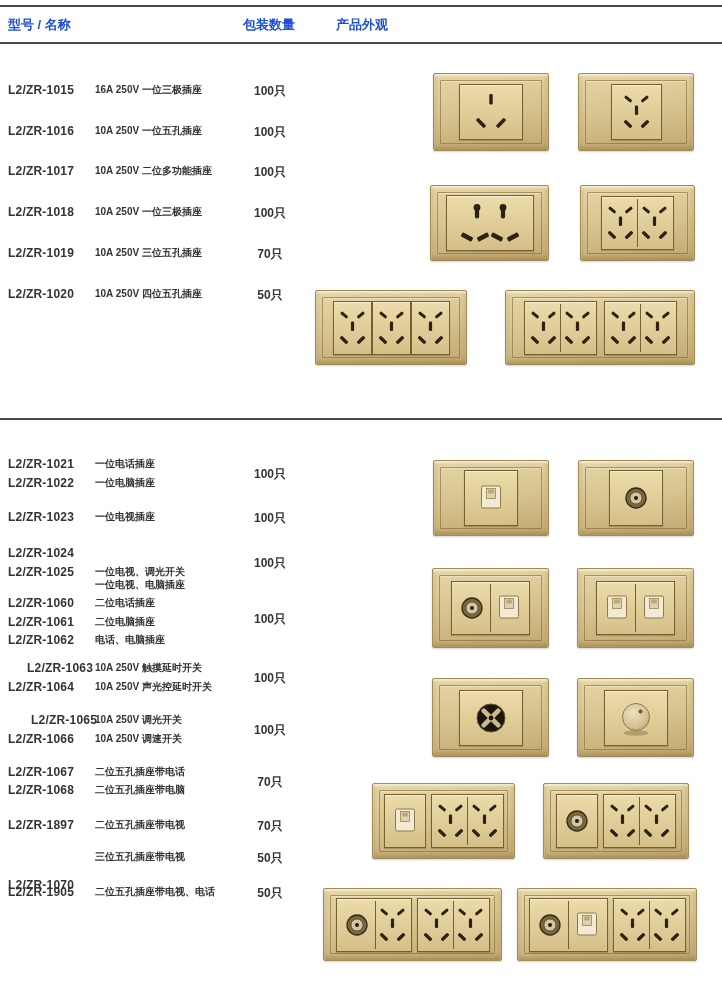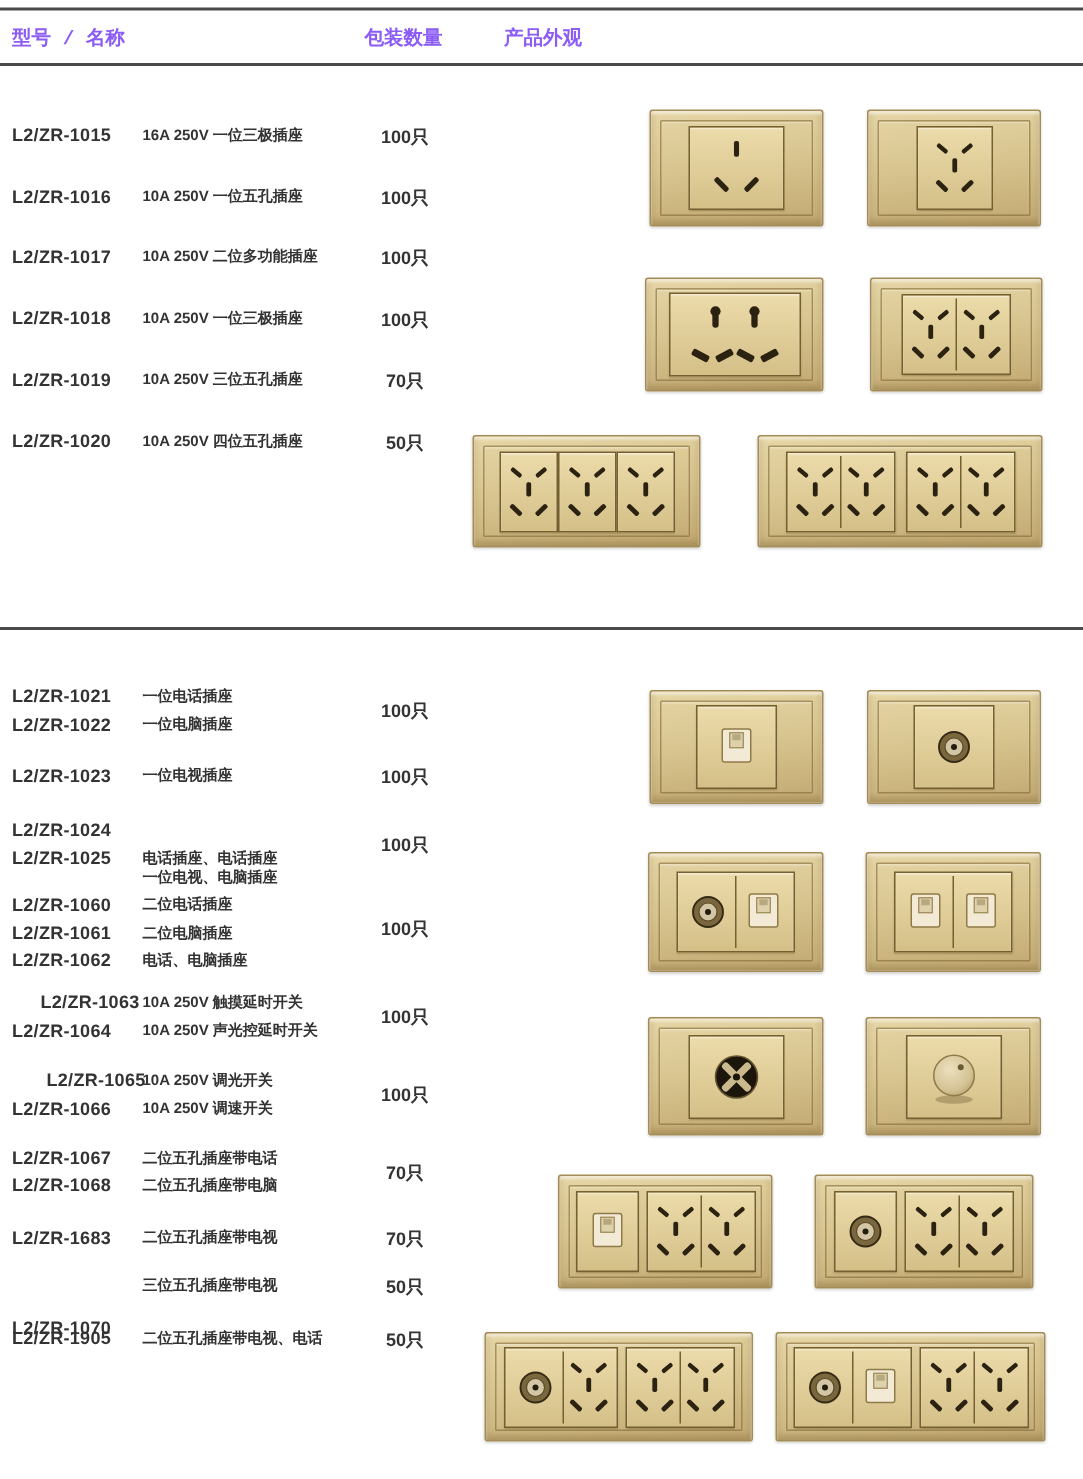--- a/index.html
+++ b/index.html
@@ -2,21 +2,21 @@
 <html><head>
 <meta charset="utf-8">
 <style>
   html,body{margin:0;padding:0;background:#fff;}
   #page{
     position:relative;width:722px;height:986px;background:#ffffff;overflow:hidden;
     font-family:"Liberation Sans",sans-serif;color:#333;
   }
   .hline{position:absolute;left:0;width:722px;background:#4a4a4a;height:2px;}
   .hline.thin{height:1.5px;}
-  .col-head{position:absolute;font-size:13px;font-weight:700;color:#8b5cf6;white-space:nowrap;font-family:Liberation Mono, monospace;}
+  .col-head{position:absolute;font-size:13px;font-weight:700;color:#1d4ed8;white-space:nowrap;}
   .model-code{position:absolute;left:8px;font-size:12px;font-weight:700;color:#333;white-space:nowrap;letter-spacing:.2px;}
   .product-desc{position:absolute;left:95px;font-size:10px;font-weight:700;color:#333;white-space:nowrap;}
   .pack-qty{position:absolute;left:238px;width:64px;text-align:center;font-size:12px;font-weight:700;color:#333;white-space:nowrap;}
   .plate{
     position:absolute;border-radius:2px;
     background:linear-gradient(173deg,#e6d6a6 0%,#d8c590 45%,#c2a871 100%);
     border:1px solid #a38c55;
     box-shadow:inset 0 2px 2px rgba(255,255,255,.55), inset 0 -3px 5px rgba(115,88,40,.35), 0 1px 2px rgba(0,0,0,.18);
   }
   .plate-frame{position:absolute;inset:6px;border:1px solid rgba(128,103,53,.6);border-radius:1px;
@@ -78,21 +78,21 @@
       <span class="product-desc" style="top: 457px;">一位电话插座</span>
       <span class="model-code" style="top: 476px;">L2/ZR-1022</span>
       <span class="product-desc" style="top: 476px;">一位电脑插座</span>
       <span class="pack-qty" style="top: 466px;">100只</span>
       <span class="model-code" style="top: 510px;">L2/ZR-1023</span>
       <span class="product-desc" style="top: 510px;">一位电视插座</span>
       <span class="pack-qty" style="top: 510px;">100只</span>
       <span class="model-code" style="top: 546px;">L2/ZR-1024</span>
       <span class="product-desc" style="top: 578px;">一位电视、电脑插座</span>
       <span class="model-code" style="top: 565px;">L2/ZR-1025</span>
-      <span class="product-desc" style="top: 565px;">电话插座、电话插座</span>
+      <span class="product-desc" style="top: 565px;">一位电视、调光开关</span>
       <span class="pack-qty" style="top: 555px;">100只</span>
       <span class="model-code" style="top: 596px;">L2/ZR-1060</span>
       <span class="product-desc" style="top: 596px;">二位电话插座</span>
       <span class="model-code" style="top: 615px;">L2/ZR-1061</span>
       <span class="product-desc" style="top: 615px;">二位电脑插座</span>
       <span class="model-code" style="top: 633px;">L2/ZR-1062</span>
       <span class="product-desc" style="top: 633px;">电话、电脑插座</span>
       <span class="pack-qty" style="top: 611px;">100只</span>
       <span class="model-code" style="top: 661px; padding-left: 19px;">L2/ZR-1063</span>
       <span class="product-desc" style="top: 661px;">10A 250V 触摸延时开关</span>
@@ -102,21 +102,21 @@
       <span class="model-code" style="top: 713px; padding-left: 23px;">L2/ZR-1065</span>
       <span class="product-desc" style="top: 713px;">10A 250V 调光开关</span>
       <span class="model-code" style="top: 732px;">L2/ZR-1066</span>
       <span class="product-desc" style="top: 732px;">10A 250V 调速开关</span>
       <span class="pack-qty" style="top: 722px;">100只</span>
       <span class="model-code" style="top: 765px;">L2/ZR-1067</span>
       <span class="product-desc" style="top: 765px; text-align: center;">二位五孔插座带电话</span>
       <span class="model-code" style="top: 783px;">L2/ZR-1068</span>
       <span class="product-desc" style="top: 783px;">二位五孔插座带电脑</span>
       <span class="pack-qty" style="top: 774px;">70只</span>
-      <span class="model-code" style="top: 818px;">L2/ZR-1683</span>
+      <span class="model-code" style="top: 818px;">L2/ZR-1897</span>
       <span class="product-desc" style="top: 818px;">二位五孔插座带电视</span>
       <span class="pack-qty" style="top: 818px;">70只</span>
       <span class="model-code" style="top: 878px;">L2/ZR-1070</span>
       <span class="product-desc" style="top: 850px;">三位五孔插座带电视</span>
       <span class="pack-qty" style="top: 850px;">50只</span>
       <span class="model-code" style="top: 885px;">L2/ZR-1905</span>
       <span class="product-desc" style="top: 885px;">二位五孔插座带电视、电话</span>
       <span class="pack-qty" style="top: 885px;">50只</span>
     </div>
   <div id="images-root">

